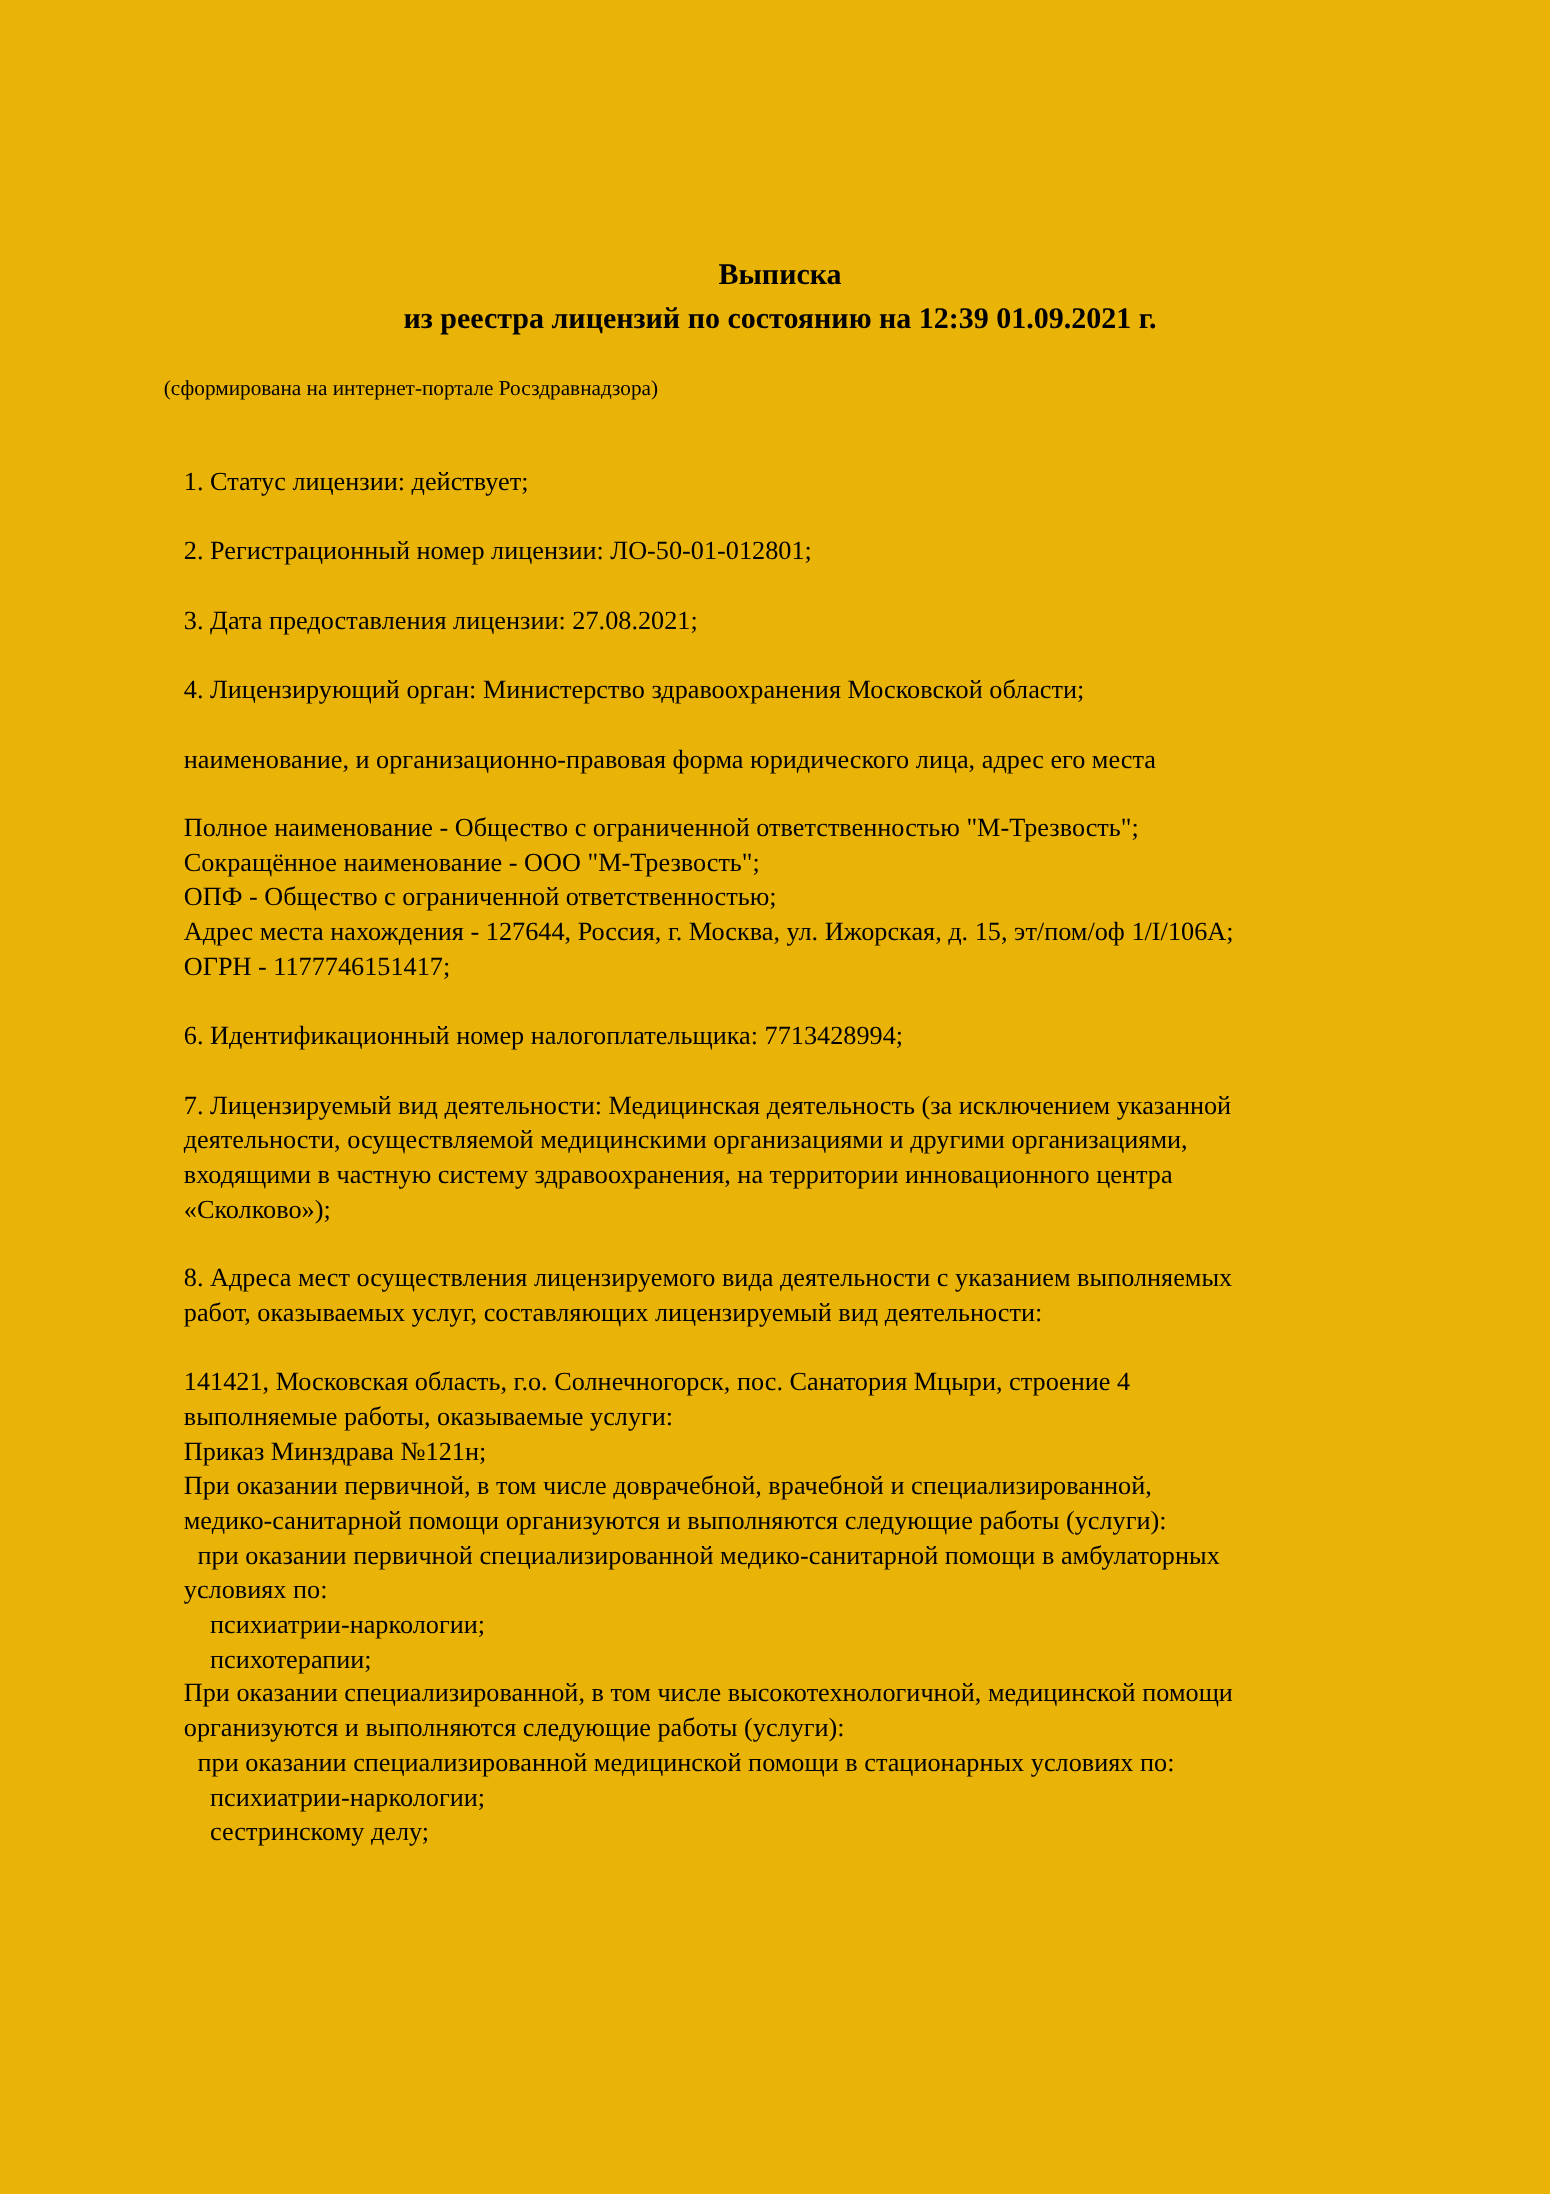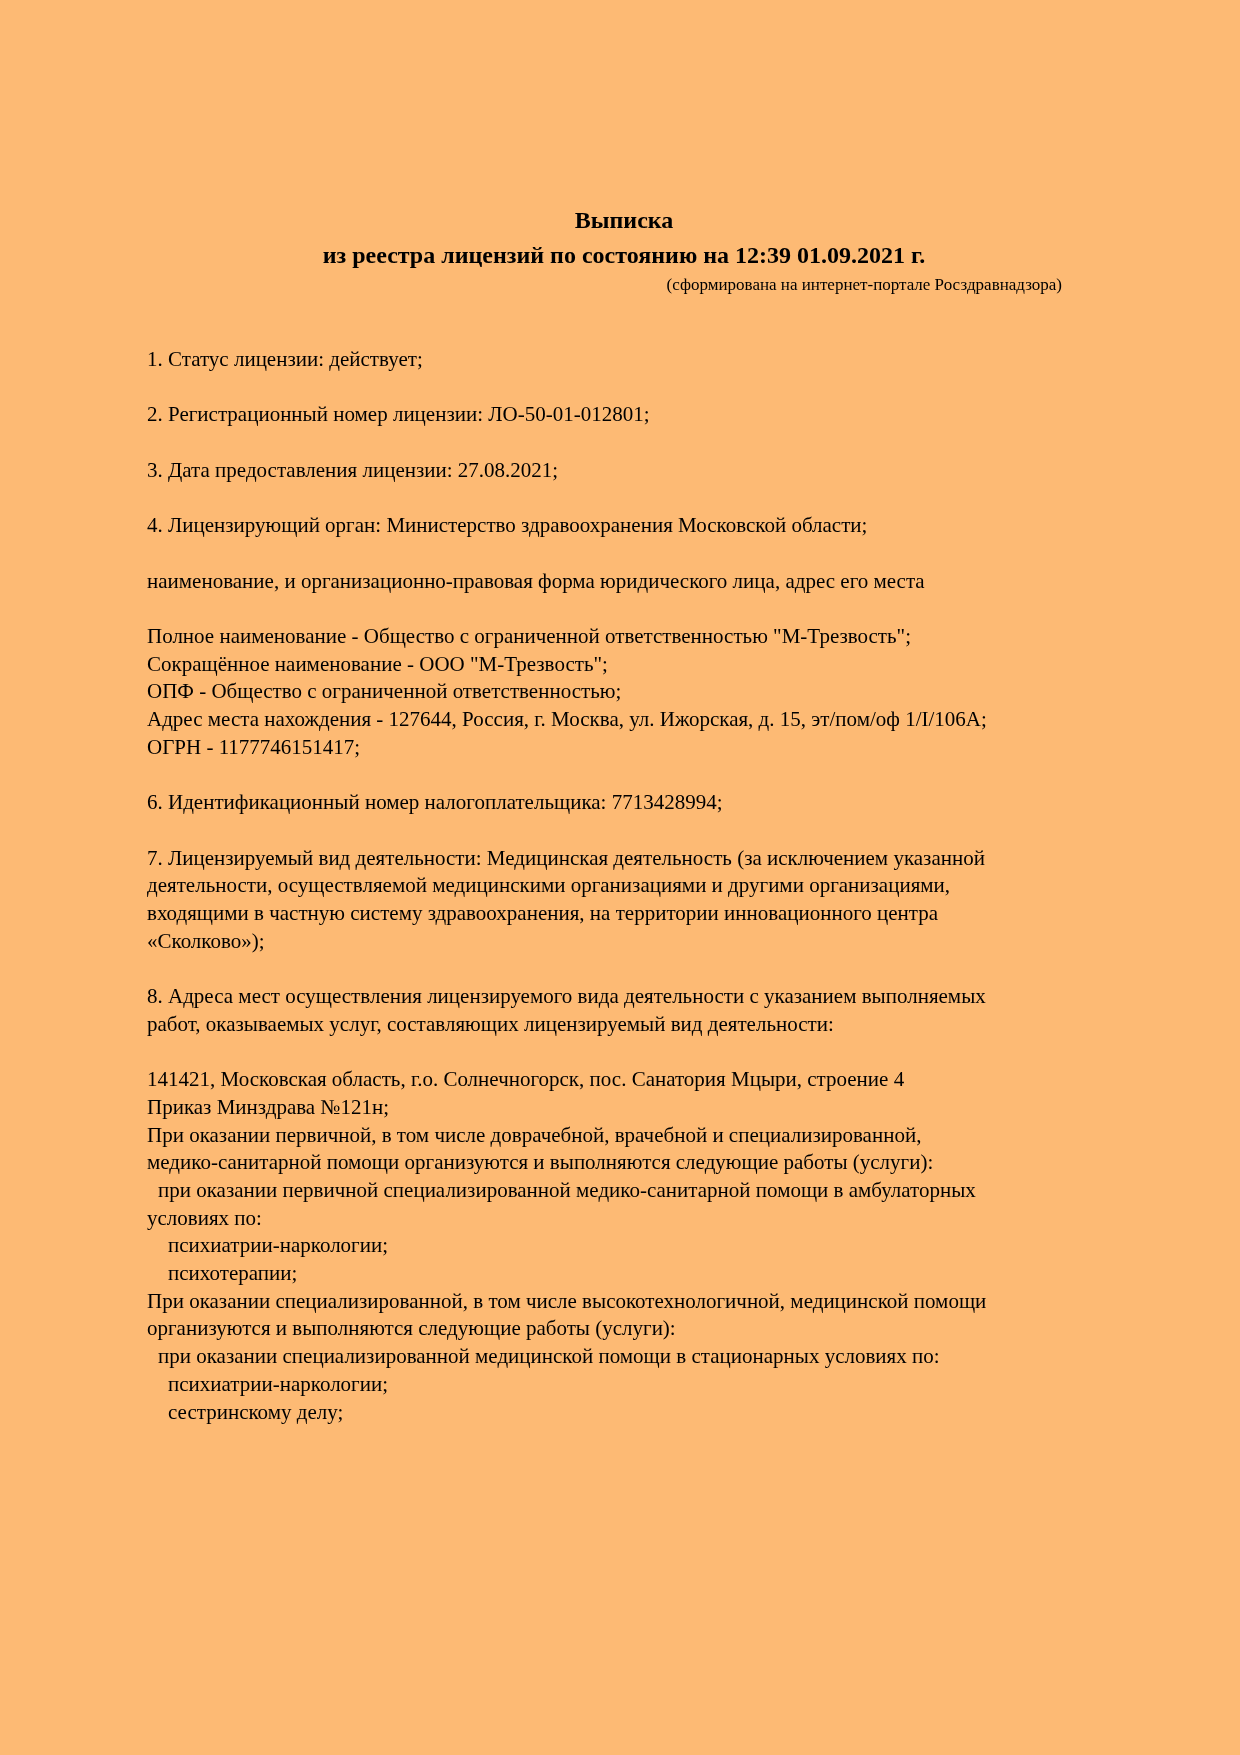--- a/index.html
+++ b/index.html
@@ -2,35 +2,36 @@
 <html lang="ru"><head>
 <meta charset="utf-8">
 <style>
   html, body { margin: 0; padding: 0; background: #ffffff; }
   .page {
     position: relative;
     width: 1240px;
     height: 1755px;
     box-sizing: border-box;
     padding: 203px 123px 0 131px;
-    background: #fdba74;
+    background: #eab308;
     color: #000000;
     font-family: "Liberation Serif", serif;
     overflow: hidden;
   }
   .title {
     text-align: center;
     font-weight: bold;
     font-size: 24px;
     line-height: 35px;
   }
   .subtitle {
-    text-align: right;
+    text-align: left;
     font-size: 17px;
     line-height: 23px;
+    margin-top: 26px;
     padding-right: 55px;
   }
   .doc-body {
     margin-top: 50px;
     font-size: 21px;
     line-height: 27.7px;
     margin-left: 16px;
   }
   .para { margin-bottom: 27.7px; }
   .para:last-child { margin-bottom: 0; }
@@ -91,20 +92,21 @@
       <div class="line">«Сколково»);</div>
     </div>
 
     <div class="para">
       <div class="line">8. Адреса мест осуществления лицензируемого вида деятельности с указанием выполняемых</div>
       <div class="line">работ, оказываемых услуг, составляющих лицензируемый вид деятельности:</div>
     </div>
 
     <div class="para">
       <div class="line">141421, Московская область, г.о. Солнечногорск, пос. Санатория Мцыри, строение 4</div>
+      <div class="line">выполняемые работы, оказываемые услуги:</div>
       <div class="line">Приказ Минздрава №121н;</div>
       <div class="line">При оказании первичной, в том числе доврачебной, врачебной и специализированной,</div>
       <div class="line">медико-санитарной помощи организуются и выполняются следующие работы (услуги):</div>
       <div class="line ind1">при оказании первичной специализированной медико-санитарной помощи в амбулаторных</div>
       <div class="line">условиях по:</div>
       <div class="line ind2">психиатрии-наркологии;</div>
       <div class="line ind2">психотерапии;</div>
       <div class="line">При оказании специализированной, в том числе высокотехнологичной, медицинской помощи</div>
       <div class="line">организуются и выполняются следующие работы (услуги):</div>
       <div class="line ind1">при оказании специализированной медицинской помощи в стационарных условиях по:</div>

